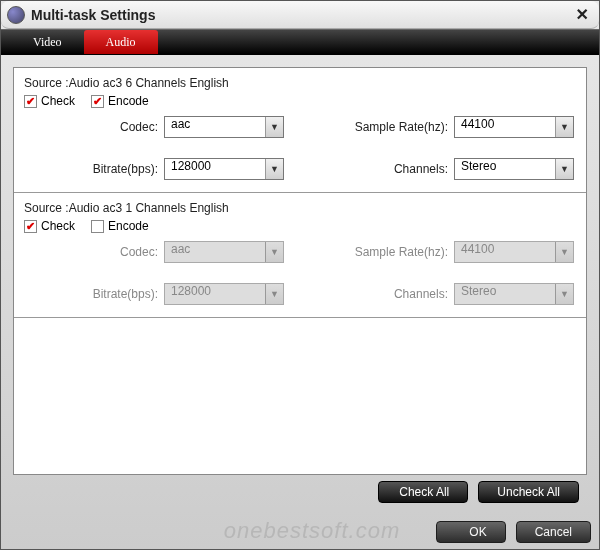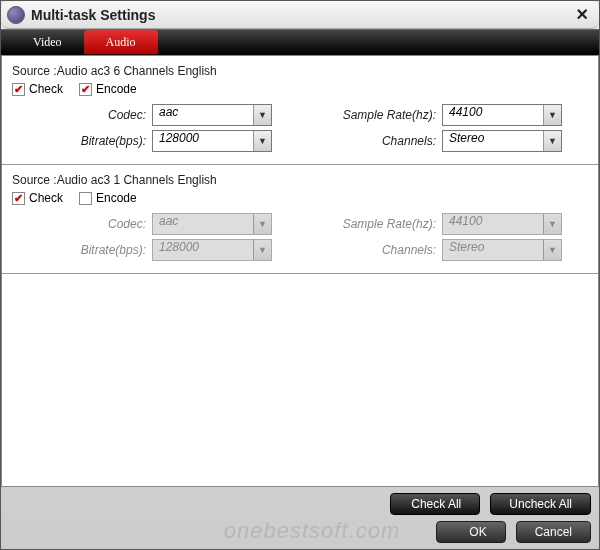--- a/index.html
+++ b/index.html
@@ -62,21 +62,21 @@
     align-items: center;
     cursor: pointer;
     border-radius: 3px 3px 0 0;
     font-family: Liberation Serif, serif;
   }
   .tab.active {
     background: linear-gradient(to bottom, #e63030, #b00000);
   }
   .content-outer {
     flex: 1;
-    padding: 0;
+    padding: 12px;
     display: flex;
     flex-direction: column;
   }
   .content {
     flex: 1;
     background: #fff;
     border: 1px solid #888;
     overflow: auto;
   }
   .track {
@@ -110,23 +110,22 @@
     font-size: 11px;
     line-height: 1;
   }
   .chkbox.checked {
     color: #d00;
     font-weight: bold;
   }
   .grid {
     display: grid;
     grid-template-columns: 140px 120px 170px 120px;
-    row-gap: 4px;
-    align-items: center;
-    font-style: italic;
+    row-gap: 20px;
+    align-items: center;
   }
   .lbl {
     text-align: right;
     padding-right: 6px;
     font-size: 12px;
     color: #222;
   }
   .lbl.disabled { color: #888; }
   .combo {
     height: 22px;

